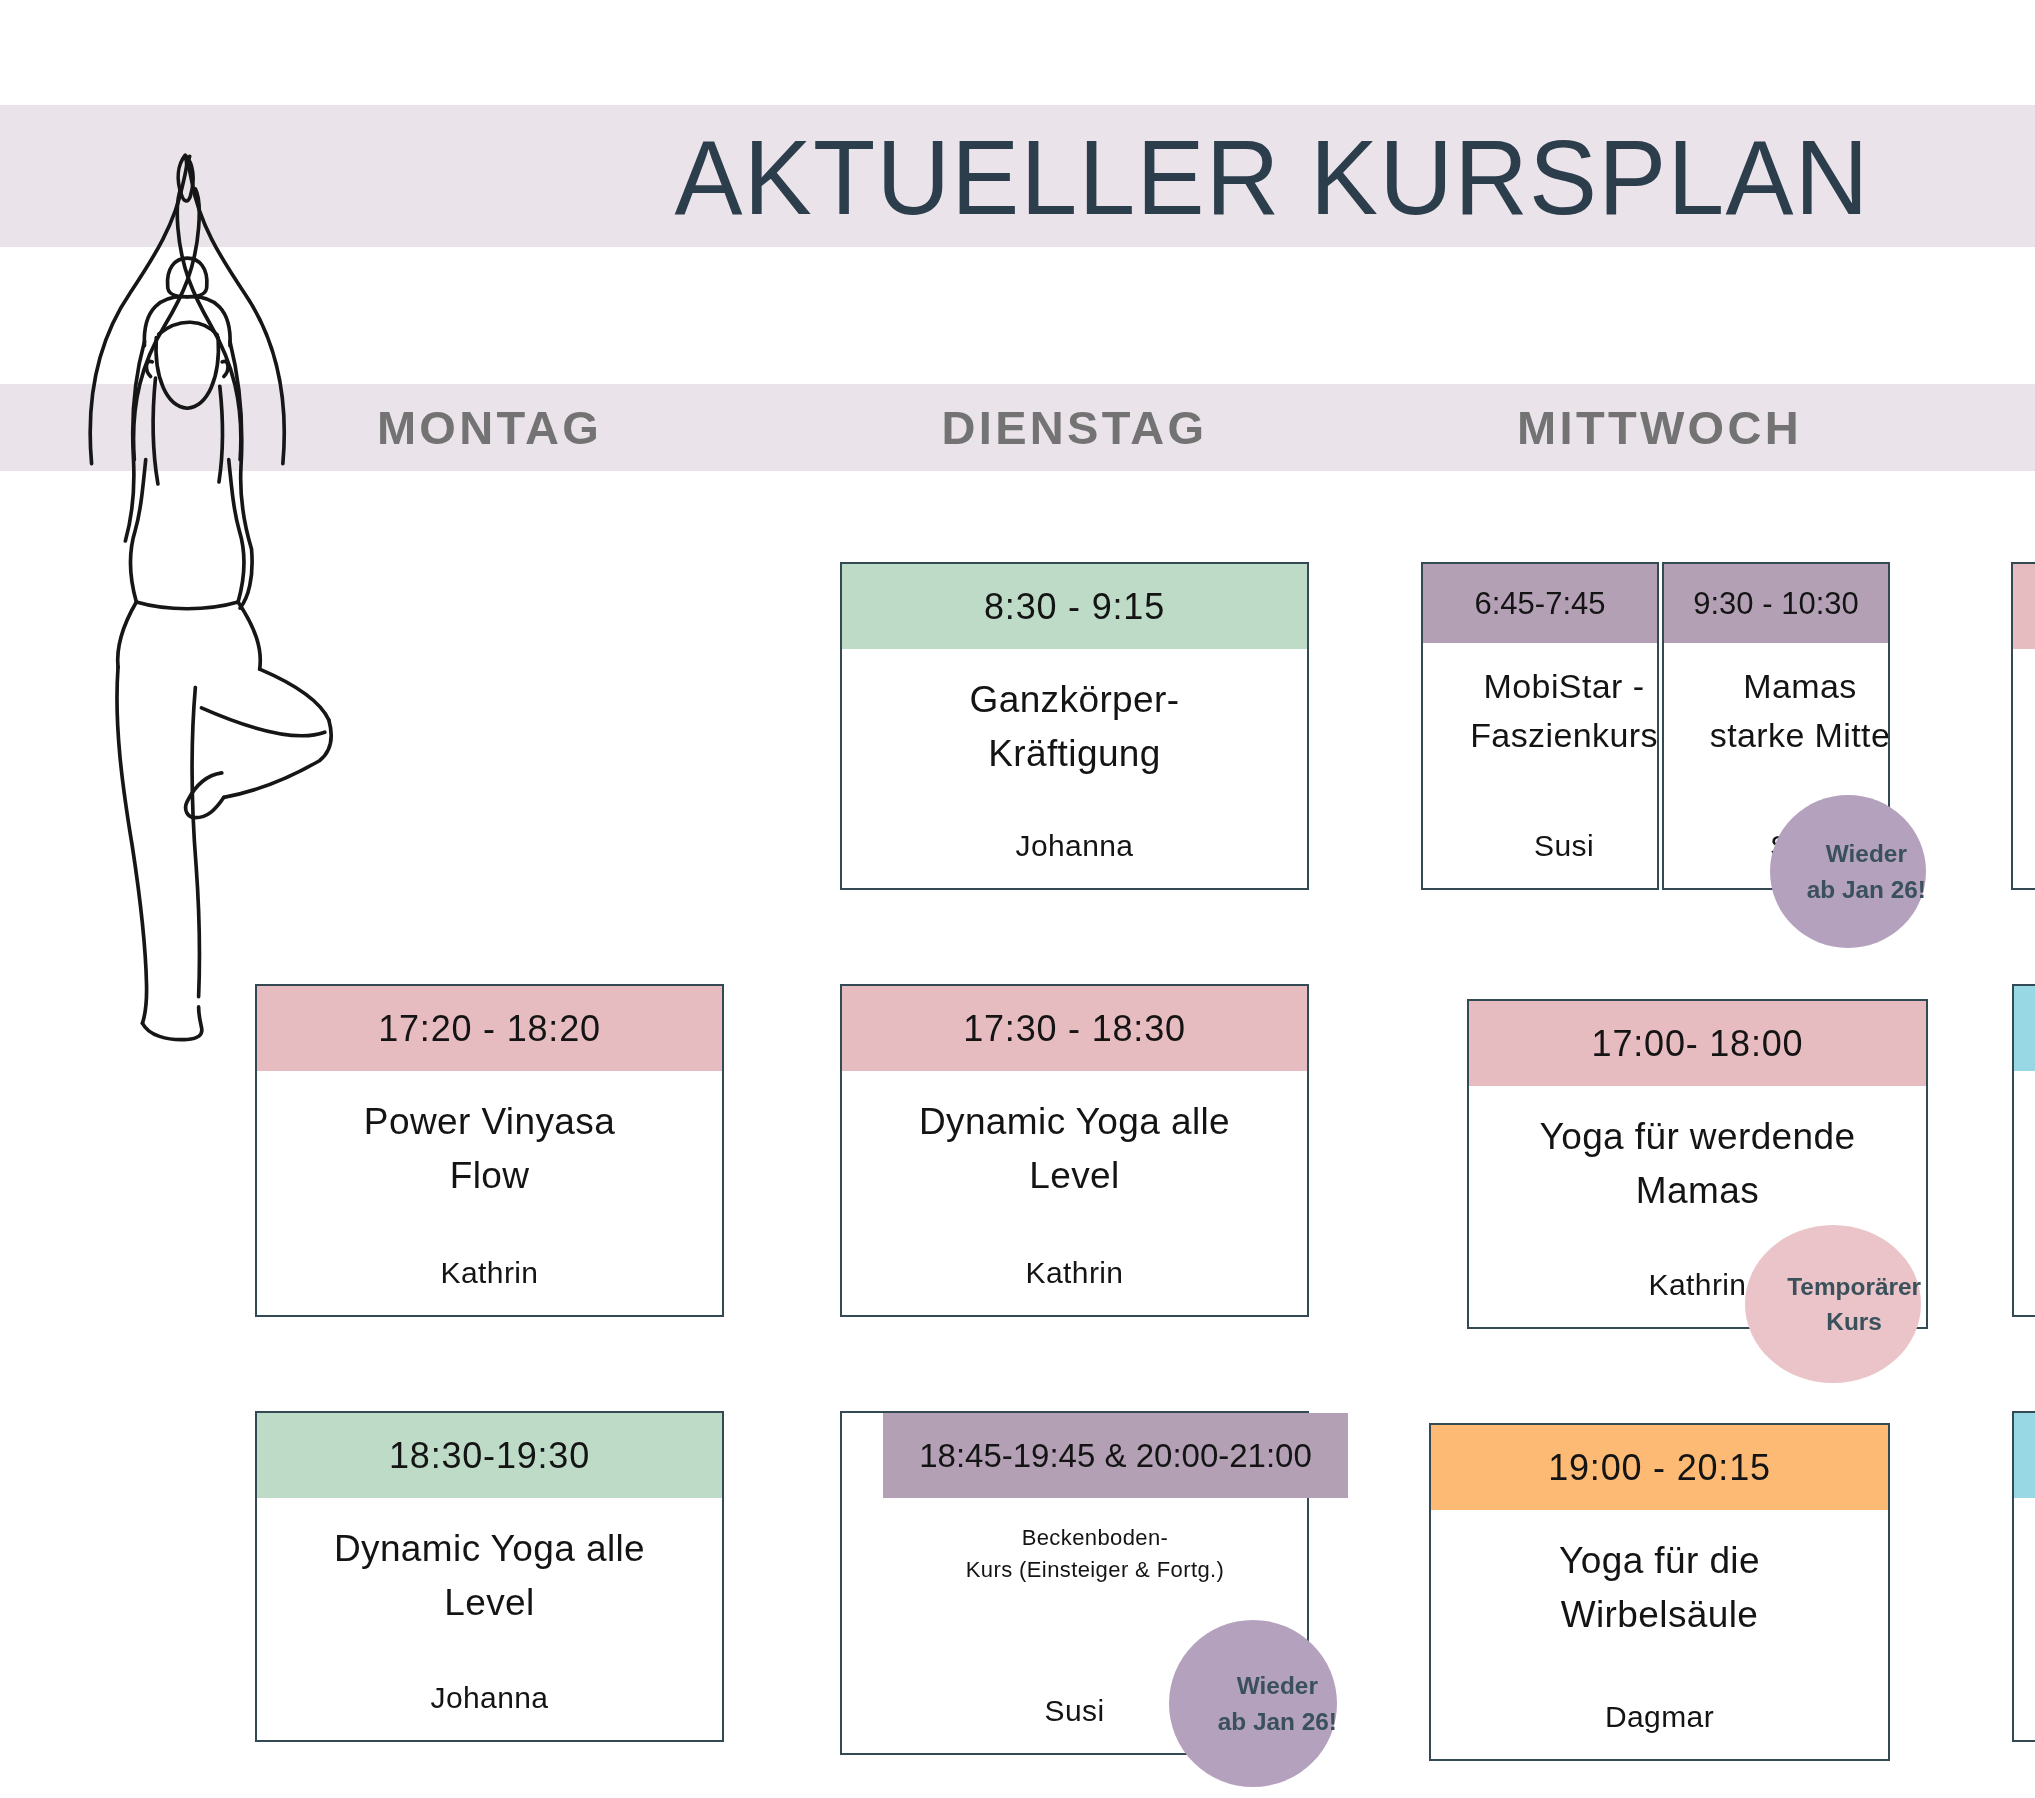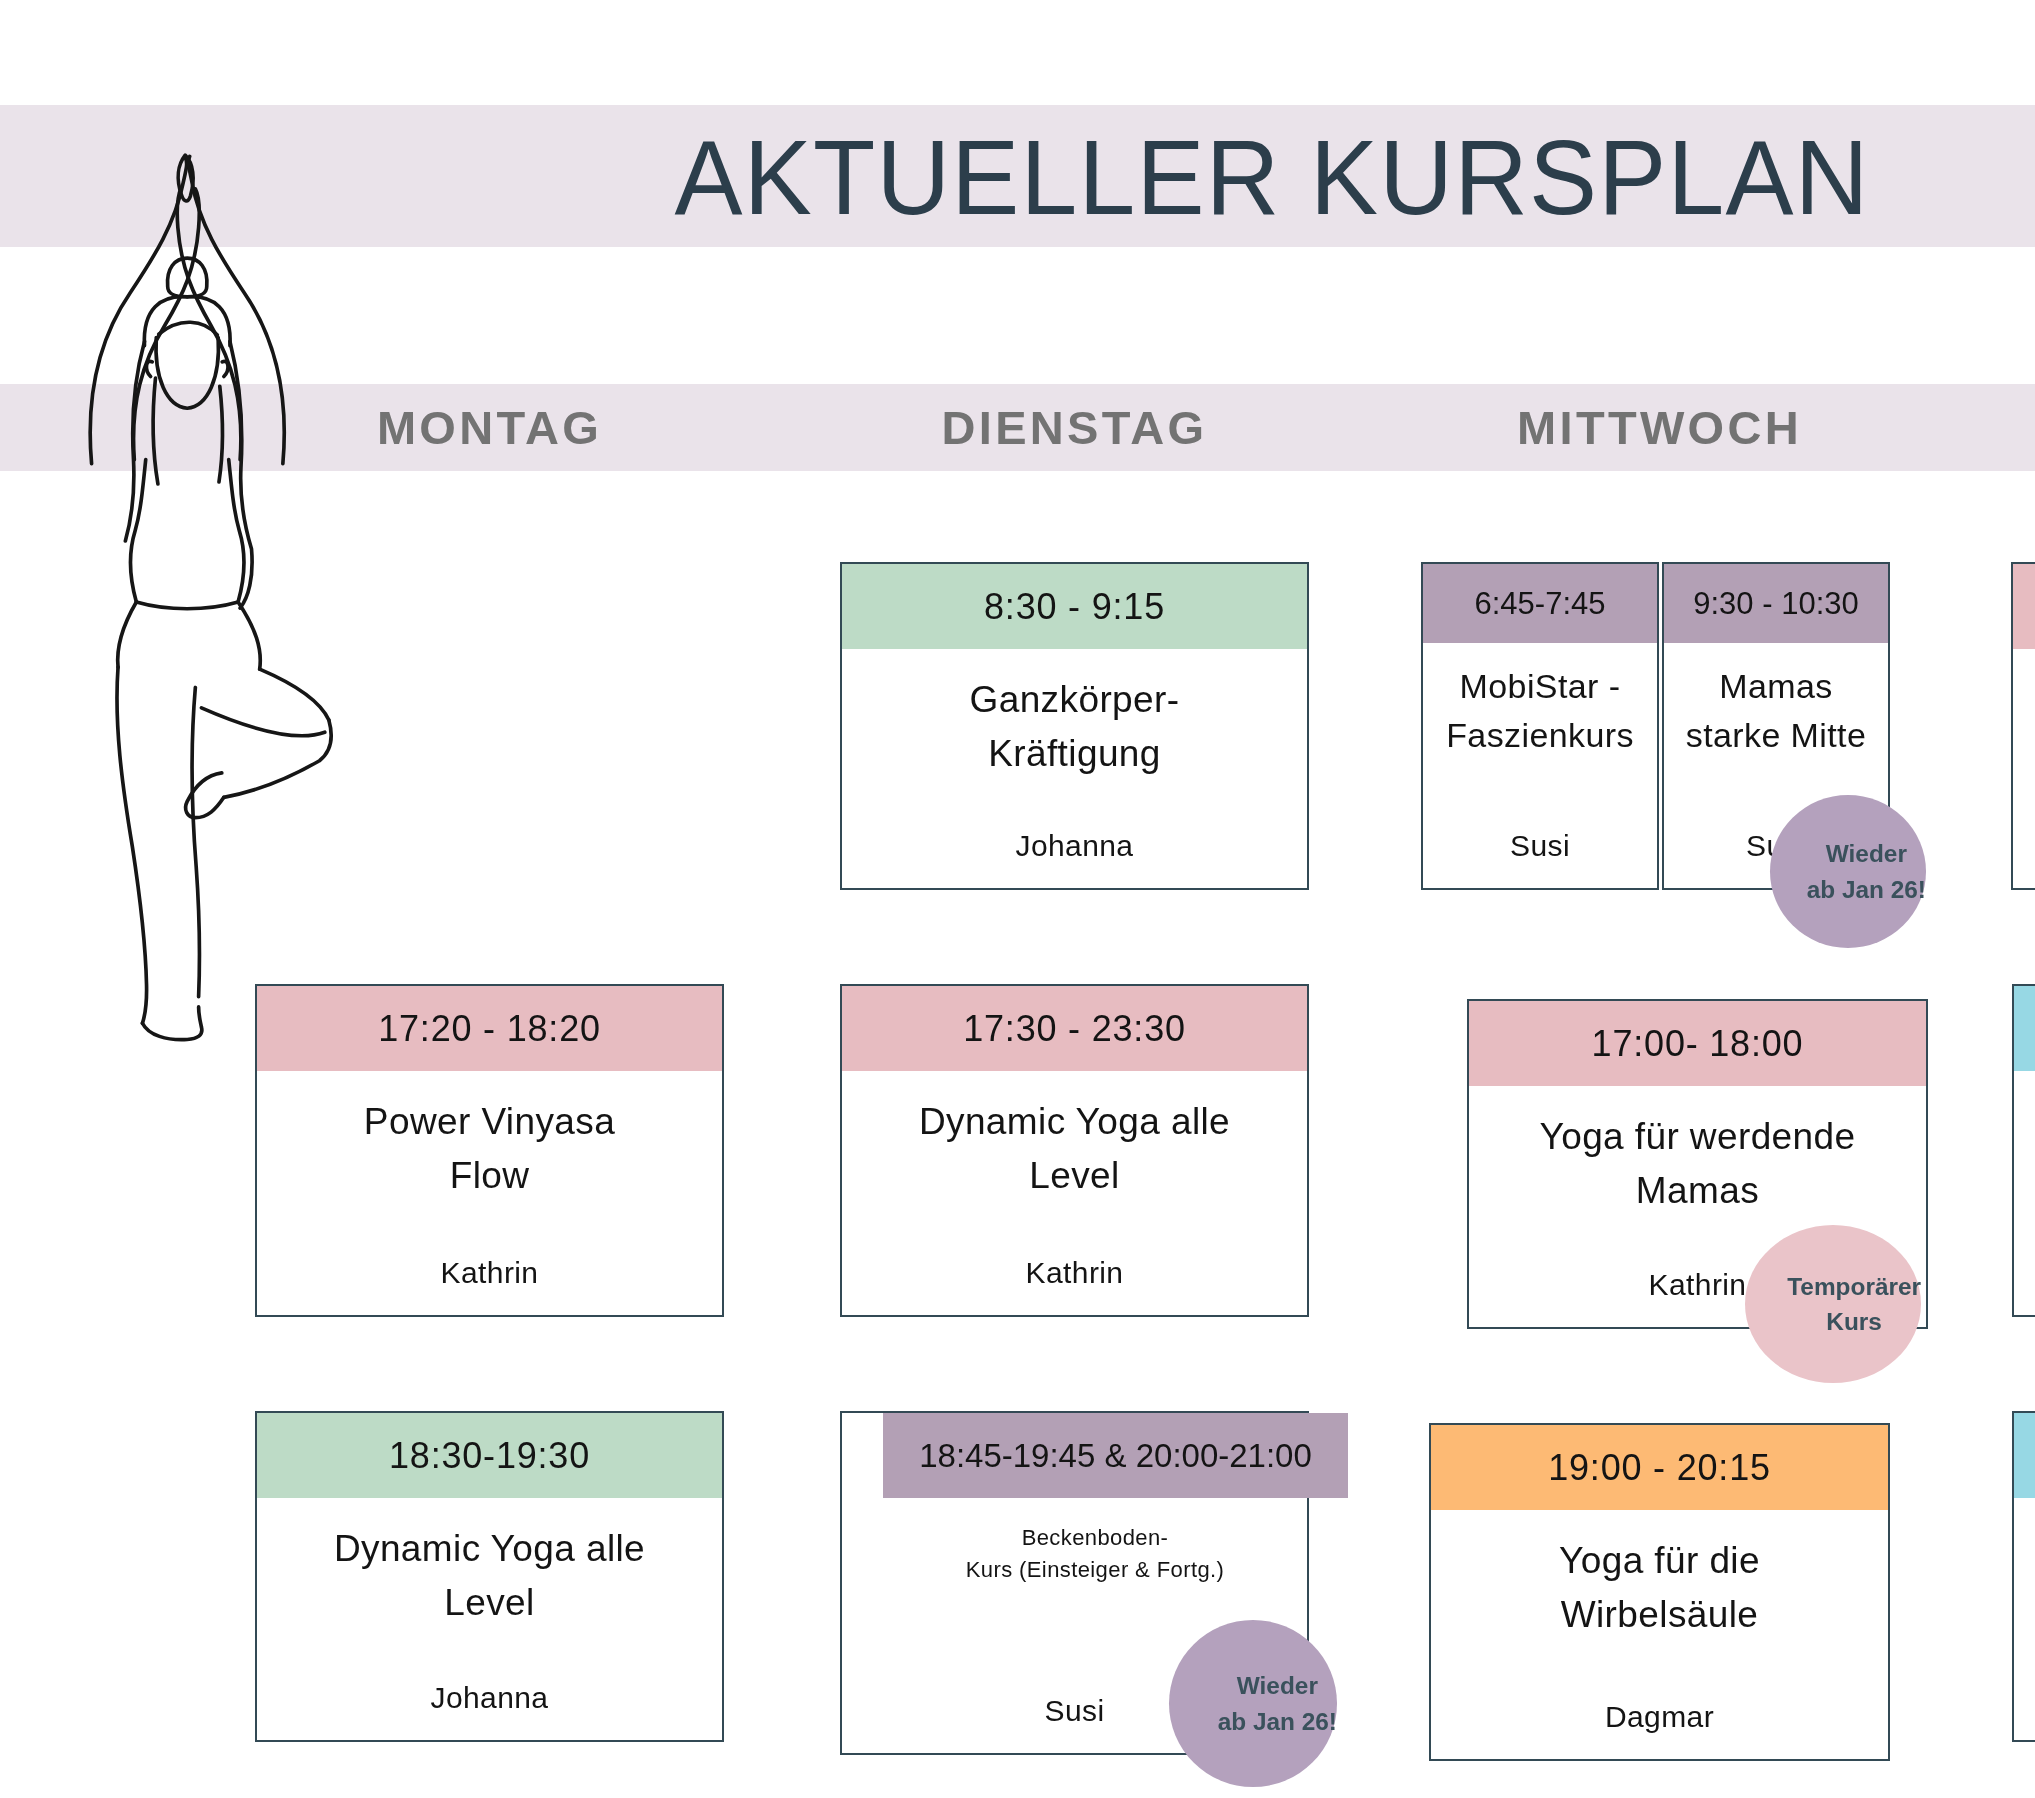--- a/index.html
+++ b/index.html
@@ -67,21 +67,21 @@
   .card-header.long{ font-size:33px; letter-spacing:0; }
   .card.split .card-header{ height:79px; font-size:31px; letter-spacing:0; }
   .card-body{
     position:relative;
     width:100%;
     height:calc(100% - 85px);
     display:flex;
     flex-direction:column;
     align-items:center;
   }
-  .card.split .card-body{ height:calc(100% - 79px); }
+  .card.split .card-body{ height:calc(100% - 79px);padding-left:24px; }
   .course-title{
     margin-top:24.4px;
     text-align:center;
     font-size:37px;
     line-height:1.45;
     letter-spacing:0.4px;
     white-space:pre-line;
     color:#141414;
     width:100%;
   }
@@ -192,21 +192,21 @@
     </div>
     <div class="card-body">
       <div class="course-title">Power Vinyasa
 Flow</div>
       <div class="teacher">Kathrin</div>
     </div>
   </div>
 
   <div class="card" style="left:840px;top:984px;width:469px;height:333px;">
     <div class="card-header" style="background: rgb(231, 188, 193);">
-      <span>17:30 - 23:30</span>
+      <span>17:30 - 18:30</span>
     </div>
     <div class="card-body">
       <div class="course-title">Dynamic Yoga alle
 Level</div>
       <div class="teacher">Kathrin</div>
     </div>
   </div>
 
   <div class="card" style="left:1467px;top:999px;width:461px;height:330px;">
     <div class="card-header" style="background: rgb(231, 188, 193);">

